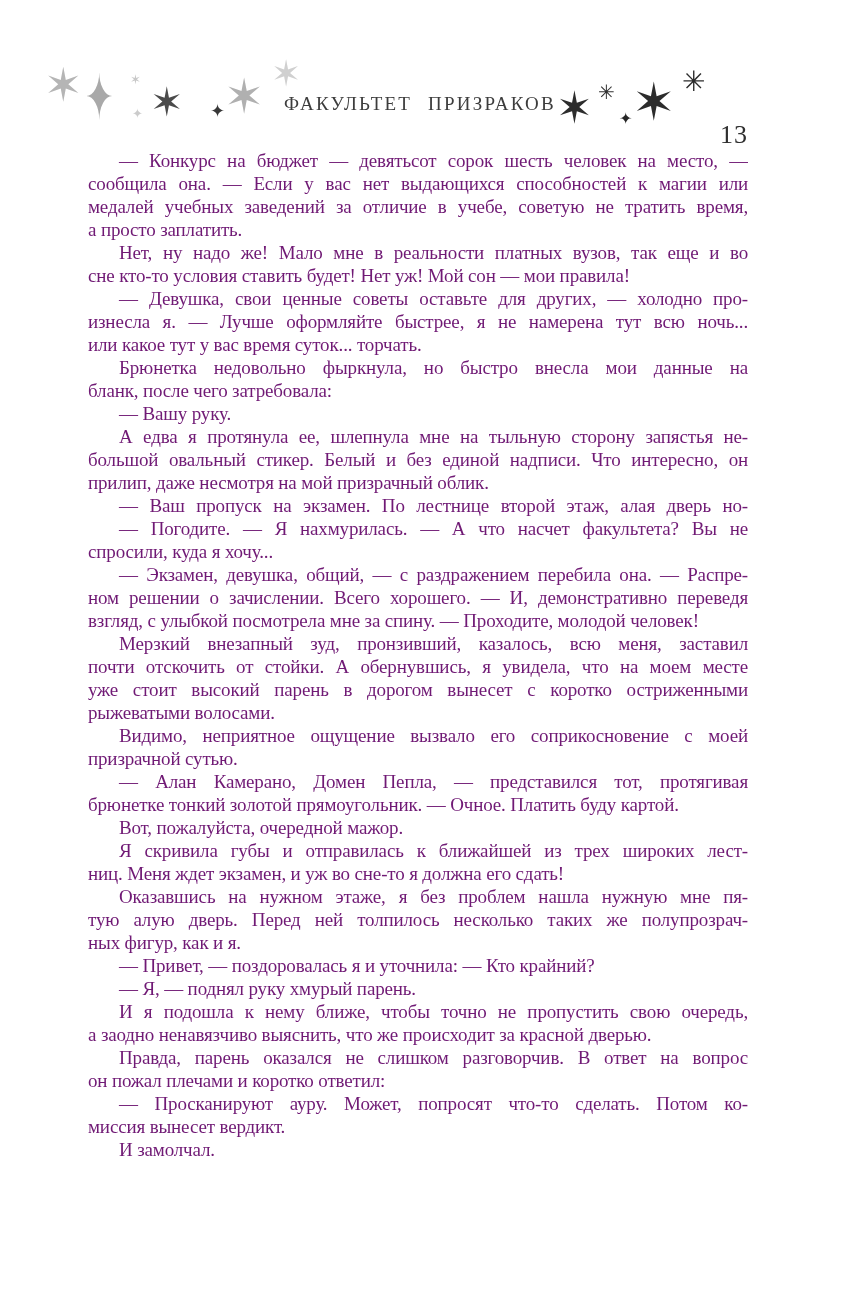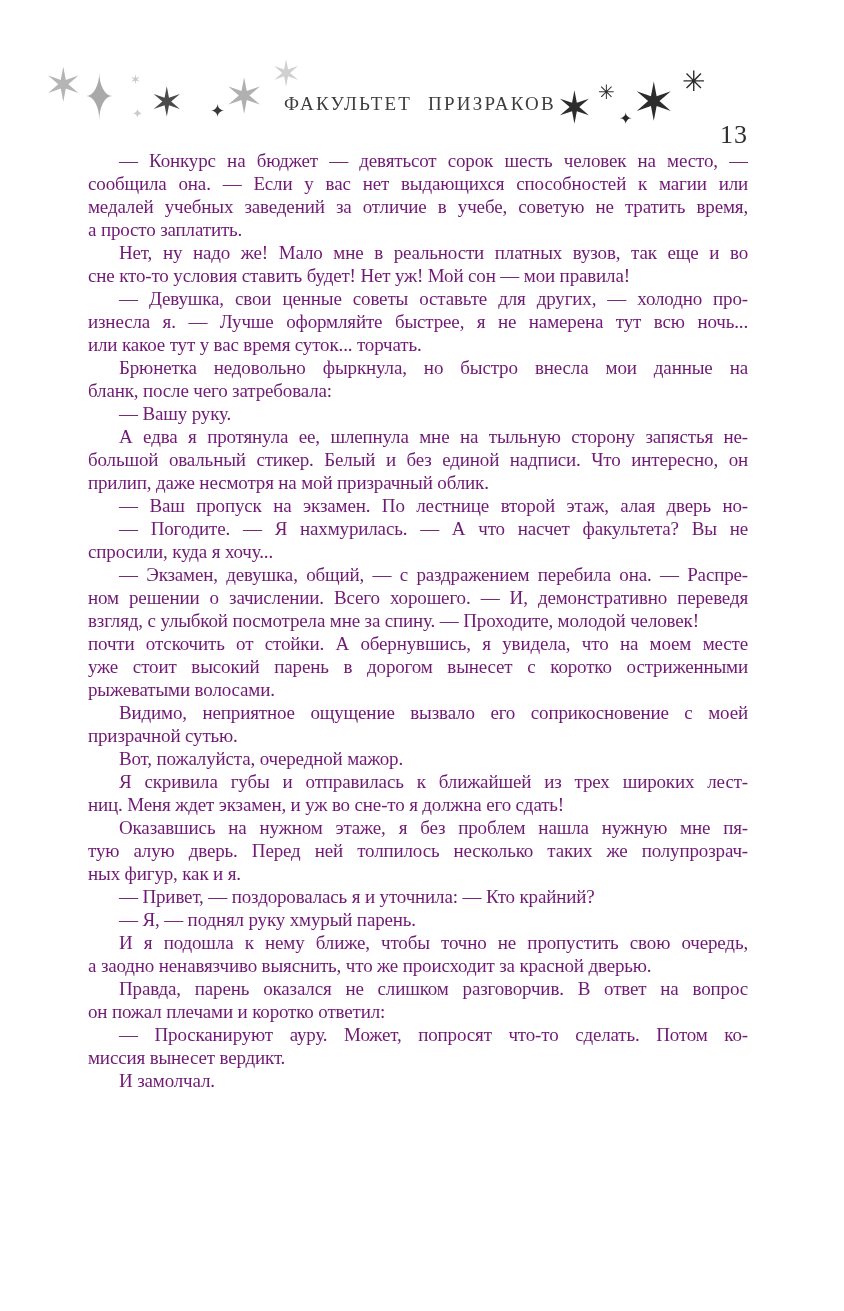--- a/index.html
+++ b/index.html
@@ -128,27 +128,32 @@
       <div class="para">
         <div class="line first">— Погодите. — Я нахмурилась. — А что насчет факультета? Вы не</div>
         <div class="line last">спросили, куда я хочу...</div>
       </div>
       <div class="para">
         <div class="line first">— Экзамен, девушка, общий, — с раздражением перебила она. — Распре-</div>
         <div class="line">ном решении о зачислении. Всего хорошего. — И, демонстративно переведя</div>
         <div class="line last">взгляд, с улыбкой посмотрела мне за спину. — Проходите, молодой человек!</div>
       </div>
       <div class="para">
+        <div class="line first">Мерзкий внезапный зуд, пронзивший, казалось, всю меня, заставил</div>
         <div class="line">почти отскочить от стойки. А обернувшись, я увидела, что на моем месте</div>
         <div class="line">уже стоит высокий парень в дорогом вынесет с коротко остриженными</div>
         <div class="line last">рыжеватыми волосами.</div>
       </div>
       <div class="para">
         <div class="line first">Видимо, неприятное ощущение вызвало его соприкосновение с моей</div>
         <div class="line last">призрачной сутью.</div>
+      </div>
+      <div class="para">
+        <div class="line first">— Алан Камерано, Домен Пепла, — представился тот, протягивая</div>
+        <div class="line last">брюнетке тонкий золотой прямоугольник. — Очное. Платить буду картой.</div>
       </div>
       <div class="para">
         <div class="line first last">Вот, пожалуйста, очередной мажор.</div>
       </div>
       <div class="para">
         <div class="line first">Я скривила губы и отправилась к ближайшей из трех широких лест-</div>
         <div class="line last">ниц. Меня ждет экзамен, и уж во сне-то я должна его сдать!</div>
       </div>
       <div class="para">
         <div class="line first">Оказавшись на нужном этаже, я без проблем нашла нужную мне пя-</div>

